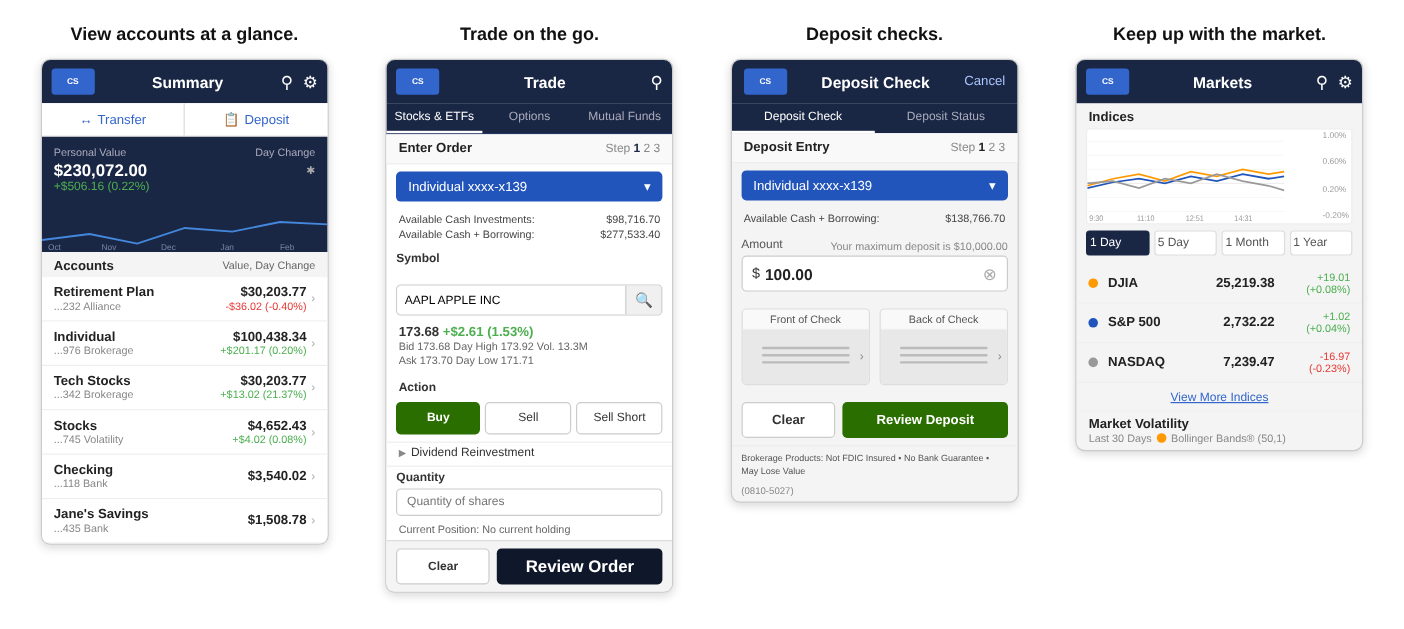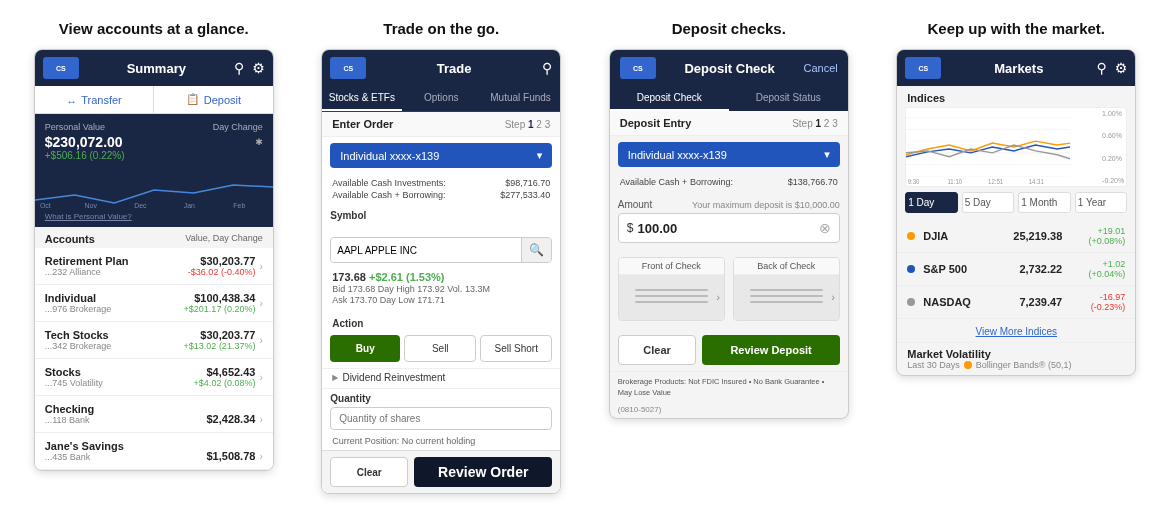--- a/index.html
+++ b/index.html
@@ -172,21 +172,21 @@
       color: #222;
     }
     .section-label-row .sec-sub {
       font-size: 9px;
       color: #666;
     }
     
     .account-item {
       display: flex;
       justify-content: space-between;
-      align-items: flex-end;
+      align-items: center;
       padding: 7px 10px;
       background: #fff;
       border-bottom: 1px solid #eee;
       cursor: pointer;
     }
     .account-item .acc-left .acc-name {
       font-size: 11px;
       font-weight: 600;
       color: #222;
     }
@@ -765,21 +765,20 @@
       <div class="chart-area">
         <svg viewBox="0 0 240 45" preserveAspectRatio="none">
           <polyline points="0,35 40,30 80,38 120,25 160,28 200,20 240,22" fill="none" stroke="#4488dd" stroke-width="1.5"></polyline>
           <text x="5" y="43" font-size="7" fill="#7788aa">Oct</text>
           <text x="50" y="43" font-size="7" fill="#7788aa">Nov</text>
           <text x="100" y="43" font-size="7" fill="#7788aa">Dec</text>
           <text x="150" y="43" font-size="7" fill="#7788aa">Jan</text>
           <text x="200" y="43" font-size="7" fill="#7788aa">Feb</text>
         </svg>
       </div>
-      <div class="value-card-footer" style="background:#1a2744;">What is Personal Value?</div>
 
       <div class="section-label-row">
         <span class="sec-label">Accounts</span>
         <span class="sec-sub">Value, Day Change</span>
       </div>
 
       <div class="account-item">
         <div class="acc-left">
           <div class="acc-name">Retirement Plan</div>
           <div class="acc-sub">...232 Alliance</div>
@@ -831,21 +830,21 @@
           <span class="chevron">›</span>
         </div>
       </div>
       <div class="account-item">
         <div class="acc-left">
           <div class="acc-name">Checking</div>
           <div class="acc-sub">...118 Bank</div>
         </div>
         <div class="acc-right">
           <div class="acc-val">
-            <div class="acc-amount">$2,428.34</div>
+            <div class="acc-amount">$3,540.02</div>
           </div>
           <span class="chevron">›</span>
         </div>
       </div>
       <div class="account-item">
         <div class="acc-left">
           <div class="acc-name">Jane's Savings</div>
           <div class="acc-sub">...435 Bank</div>
         </div>
         <div class="acc-right">

